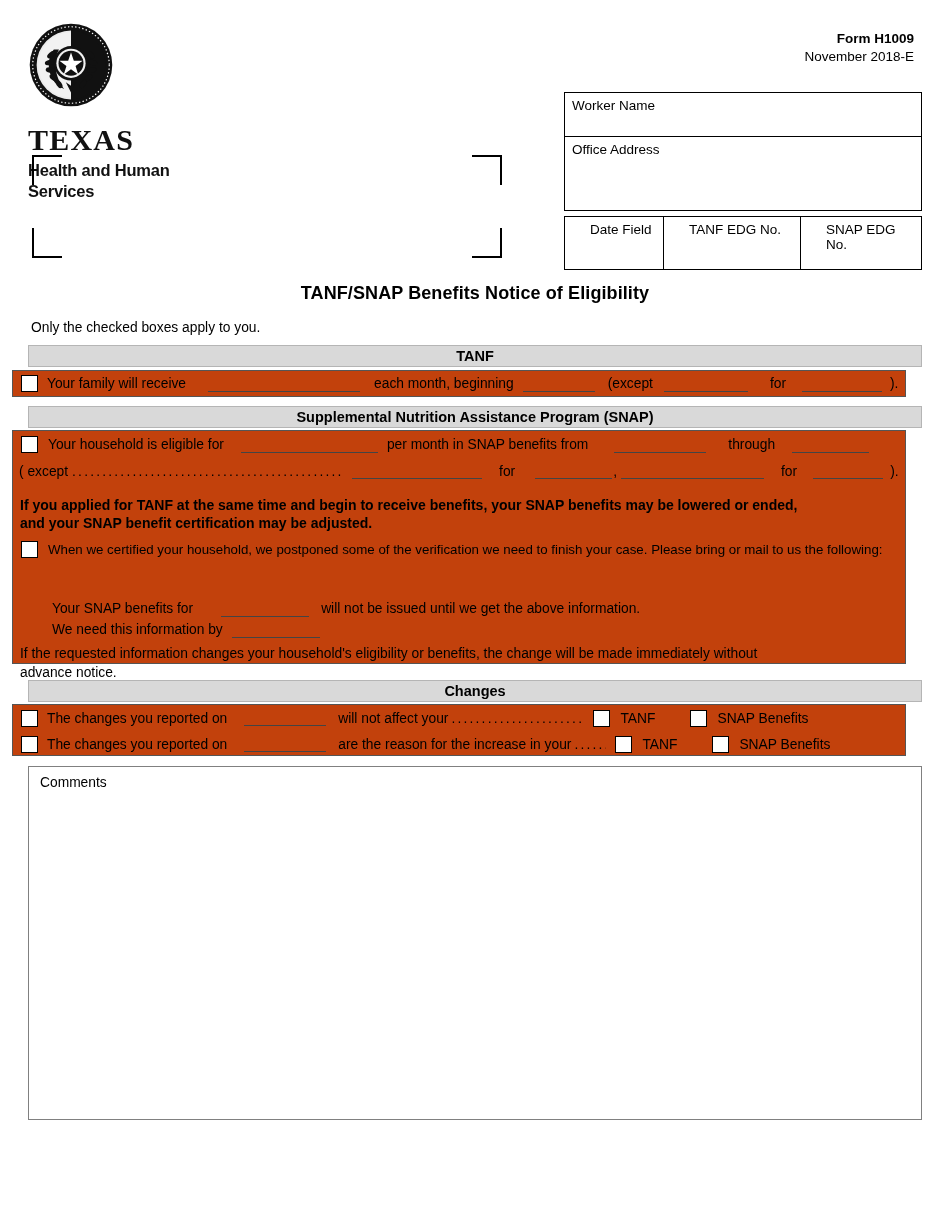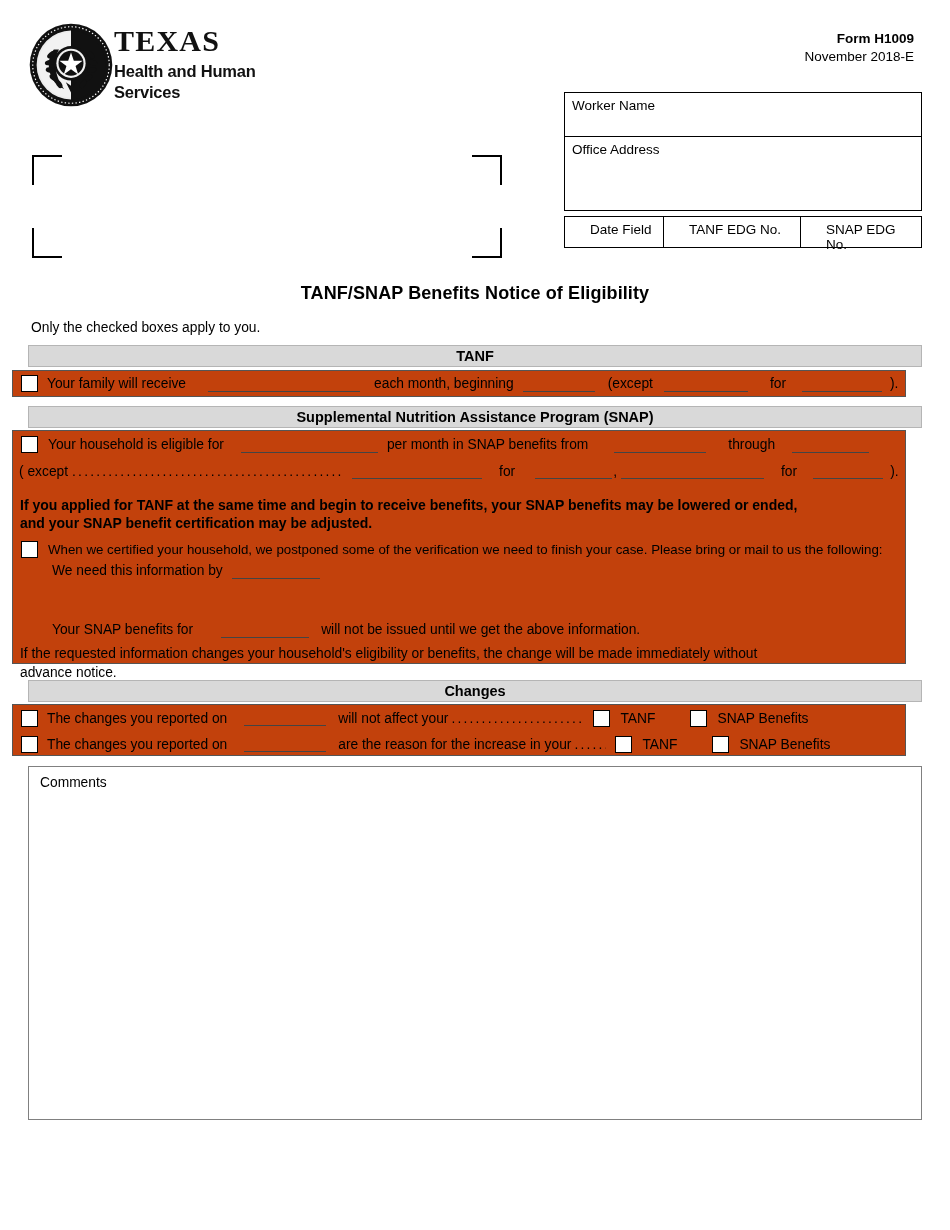--- a/index.html
+++ b/index.html
@@ -20,20 +20,22 @@
     overflow: hidden;
   }
 
   
   #header-logo {
     position: absolute;
     left: 28px;
     top: 22px;
     display: flex;
     align-items: flex-start;
+    gap: 13px;
+    flex-direction: column;
   }
   #seal-wrap { width: 86px; height: 86px; }
   .logo-text { padding-top: 4px; }
   .logo-texas {
     font-family: "Liberation Serif", serif;
     font-size: 30px;
     font-weight: bold;
     letter-spacing: 1.2px;
     line-height: 1;
     color: #111;
@@ -90,21 +92,21 @@
     font-size: 13.5px;
   }
   .wb-cell {
     border: 1.3px solid #000;
     padding: 5px 7px 4px 7px;
     box-sizing: border-box;
   }
   #wb-worker-name { height: 45px; }
   #wb-office-address { height: 74px; border-top: none; }
   #wb-row3 { display: flex; margin-top: 5px; }
-  #wb-row3 .wb-cell { height: 32px; padding-left: 25px; }
+  #wb-row3 .wb-cell { height: 54px; padding-left: 25px; }
   #wb-date-field { width: 100px; }
   #wb-tanf-edg   { width: 137px; border-left: none; }
   #wb-snap-edg   { width: 121px; border-left: none; }
 
   
   #form-title {
     position: absolute;
     left: 0; right: 0;
     top: 283px;
     text-align: center;
@@ -372,29 +374,29 @@
     <div id="snap-bold" class="bold-para">
       <div>If you applied for TANF at the same time and begin to receive benefits, your SNAP benefits may be lowered or ended,</div>
       <div>and your SNAP benefit certification may be adjusted.</div>
     </div>
 
     <div id="snap-row-postponed" class="frow">
       <span class="cbox thin"></span>
       <span style="margin-left:10px; font-size:13.3px">When we certified your household, we postponed some of the verification we need to finish your case. Please bring or mail to us the following:</span>
     </div>
 
-    <div id="snap-row-needby" class="frow">
-      <span>We need this information by</span>
-      <span class="blank" style="width:88px; margin-left:9px"></span>
-    </div>
-
     <div id="snap-row-benefits" class="frow">
       <span>Your SNAP benefits for</span>
       <span class="blank" style="width:88px; margin-left:28px"></span>
       <span style="margin-left:12px">will not be issued until we get the above information.</span>
+    </div>
+
+    <div id="snap-row-needby" class="frow">
+      <span>We need this information by</span>
+      <span class="blank" style="width:88px; margin-left:9px"></span>
     </div>
 
     <div id="snap-closing" class="plain-para">
       <div>If the requested information changes your household's eligibility or benefits, the change will be made immediately without</div>
       <div>advance notice.</div>
     </div>
   </div>
 
   <div id="changes-bar" class="section-bar">Changes</div>
   <div id="changes-body" class="section-body">

